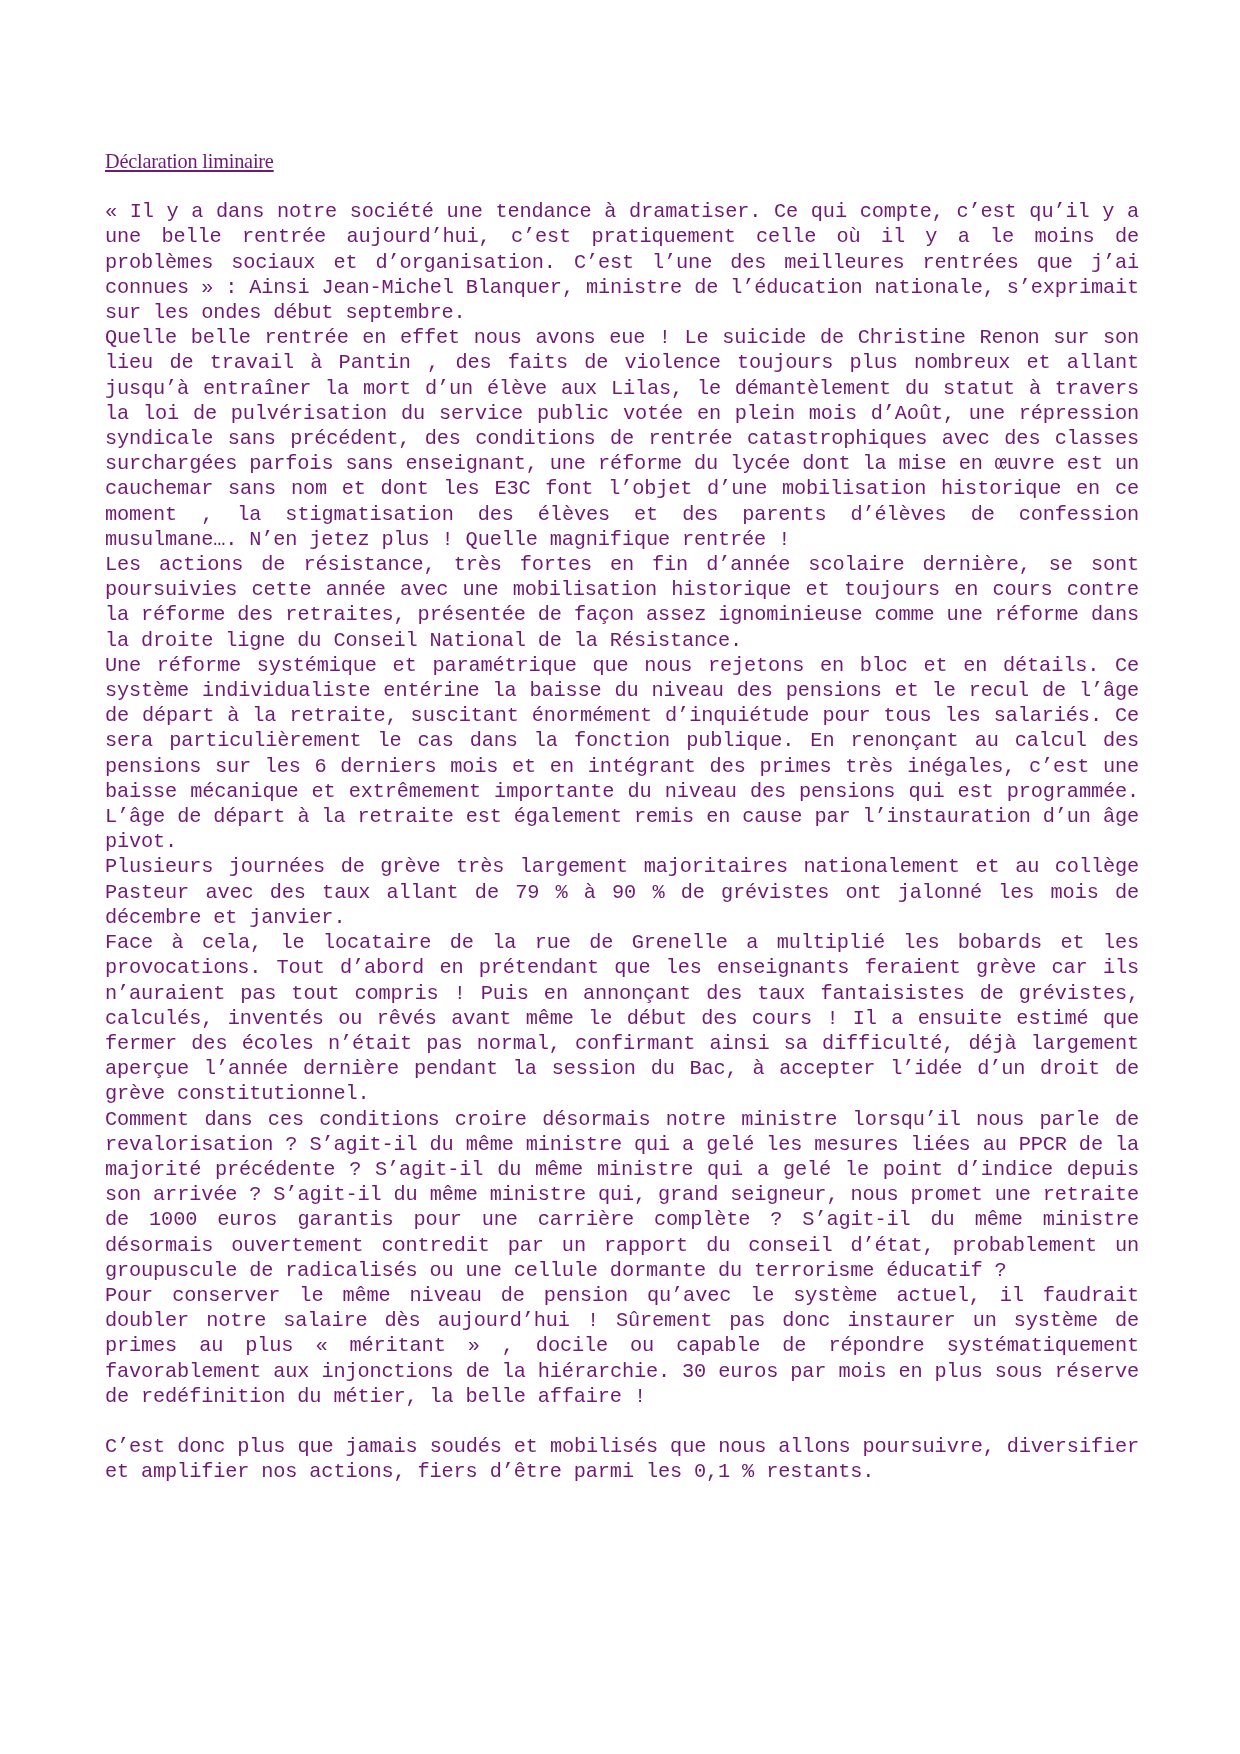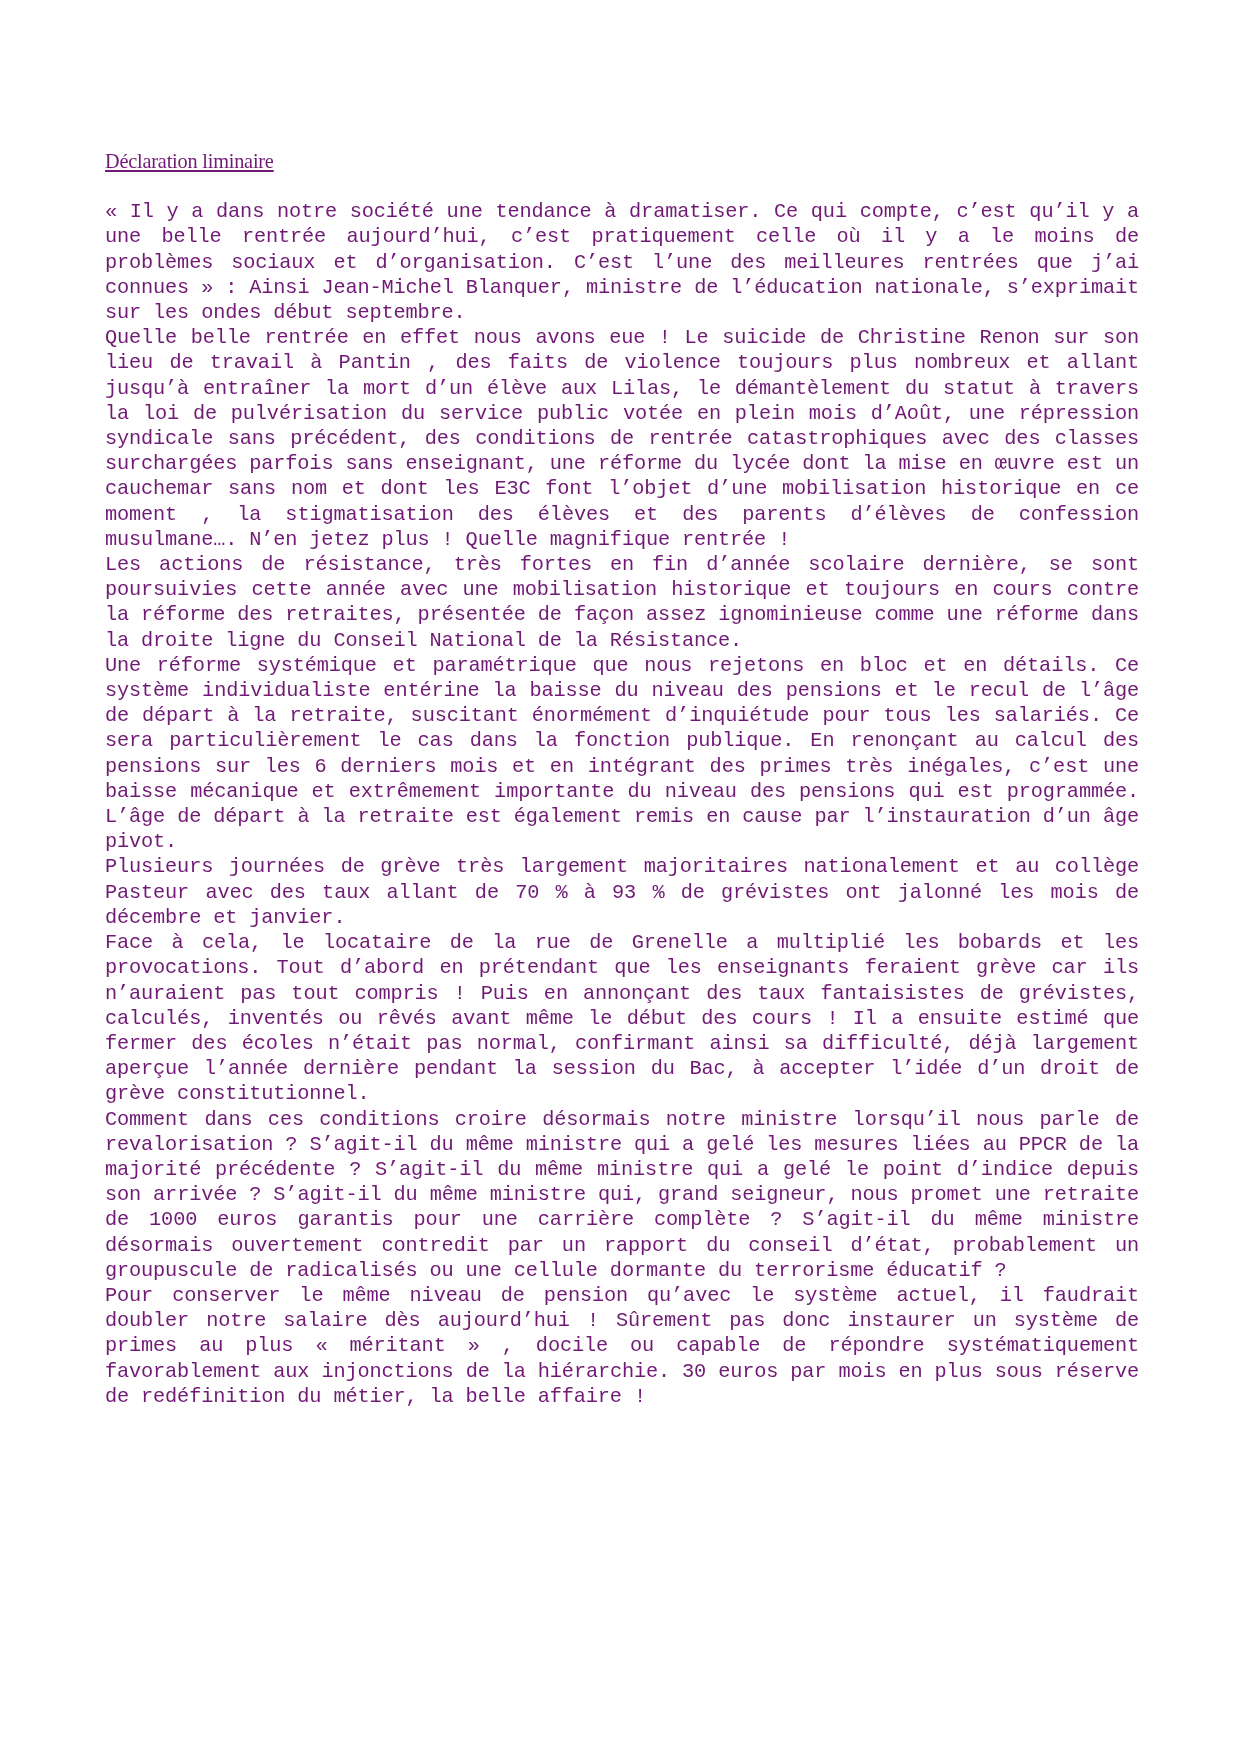--- a/index.html
+++ b/index.html
@@ -33,20 +33,21 @@
 </head>
 <body>
 
 <div class="page">
   <p class="title">Déclaration liminaire</p>
 
   <p class="para">« Il y a dans notre société une tendance à dramatiser. Ce qui compte, c’est qu’il y a une belle rentrée aujourd’hui, c’est pratiquement celle où il y a le moins de problèmes sociaux et d’organisation. C’est l’une des meilleures rentrées que j’ai connues » : Ainsi Jean-Michel Blanquer, ministre de l’éducation nationale, s’exprimait sur les ondes début septembre.</p>
   <p class="para">Quelle belle rentrée en effet nous avons eue ! Le suicide de Christine Renon sur son lieu de travail à Pantin , des faits de violence toujours plus nombreux et allant jusqu’à entraîner la mort d’un élève aux Lilas, le démantèlement du statut à travers la loi de pulvérisation du service public votée en plein mois d’Août, une répression syndicale sans précédent, des conditions de rentrée catastrophiques avec des classes surchargées parfois sans enseignant, une réforme du lycée dont la mise en œuvre est un cauchemar sans nom et dont les E3C font l’objet d’une mobilisation historique en ce moment , la stigmatisation des élèves et des parents d’élèves de confession musulmane…. N’en jetez plus ! Quelle magnifique rentrée !</p>
   <p class="para">Les actions de résistance, très fortes en fin d’année scolaire dernière, se sont poursuivies cette année avec une mobilisation historique et toujours en cours contre la réforme des retraites, présentée de façon assez ignominieuse comme une réforme dans la droite ligne du Conseil National de la Résistance.</p>
   <p class="para">Une réforme systémique et paramétrique que nous rejetons en bloc et en détails. Ce système individualiste entérine  la baisse du niveau des pensions et le recul de l’âge de départ à la retraite, suscitant énormément d’inquiétude pour tous les salariés. Ce sera particulièrement le cas dans la fonction publique. En renonçant au calcul des pensions sur les 6 derniers mois et en intégrant des primes très inégales, c’est une baisse mécanique et extrêmement importante du niveau des pensions qui est programmée. L’âge de départ à la retraite est également remis en cause par l’instauration d’un âge pivot.</p>
-  <p class="para">Plusieurs journées de  grève très largement majoritaires nationalement et au collège Pasteur avec des taux allant de 70 % à 93 % de grévistes ont jalonné les mois de décembre et janvier.</p>
+  <p class="para">Plusieurs journées de  grève très largement majoritaires nationalement et au collège Pasteur avec des taux allant de 79 % à 90 % de grévistes ont jalonné les mois de décembre et janvier.</p>
   <p class="para">Face à cela, le locataire de la rue de Grenelle a multiplié les bobards et les provocations. Tout d’abord en prétendant que les enseignants feraient grève car ils n’auraient pas tout compris ! Puis en annonçant des taux fantaisistes de grévistes, calculés, inventés ou rêvés avant même le début des cours ! Il a ensuite estimé que fermer des écoles n’était pas normal, confirmant ainsi sa difficulté, déjà largement aperçue l’année dernière pendant la session du Bac, à accepter l’idée d’un droit de grève constitutionnel.</p>
   <p class="para">Comment dans ces conditions croire désormais notre ministre lorsqu’il nous parle de revalorisation ? S’agit-il du même ministre qui a gelé les mesures liées au PPCR de la majorité précédente ? S’agit-il du même ministre qui a gelé le point d’indice depuis son arrivée ? S’agit-il du même ministre qui, grand seigneur, nous promet une retraite de 1000 euros garantis pour une carrière complète ? S’agit-il du même ministre désormais ouvertement contredit par un rapport du conseil d’état, probablement un groupuscule de radicalisés ou une cellule dormante du terrorisme éducatif ?</p>
   <p class="para">Pour conserver le même niveau de pension qu’avec le système actuel, il faudrait doubler notre salaire dès aujourd’hui ! Sûrement pas donc instaurer un système de primes au plus « méritant » , docile ou capable de répondre systématiquement favorablement aux injonctions de la hiérarchie. 30 euros par mois en plus sous réserve de redéfinition du métier, la belle affaire !</p>
 
   <div class="gap"></div>
 
+  <p class="para">C’est donc plus que jamais soudés et mobilisés que nous allons poursuivre, diversifier et amplifier nos actions, fiers d’être parmi les 0,1 % restants.</p>
 </div>
 
 </body></html>

